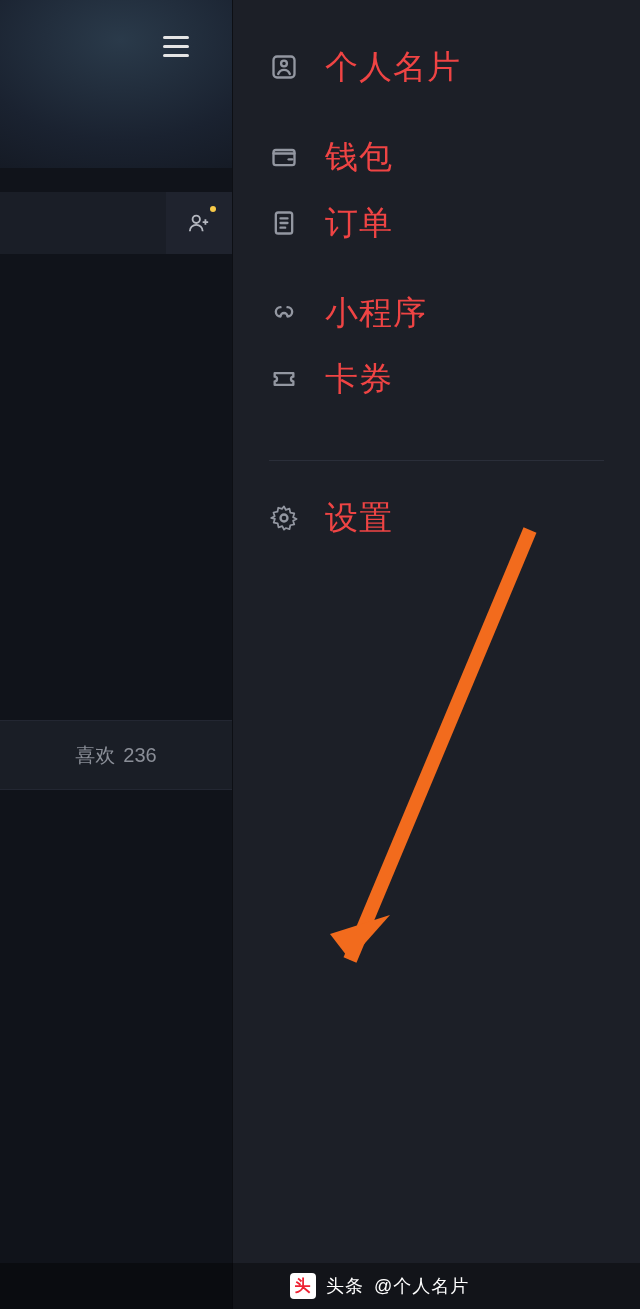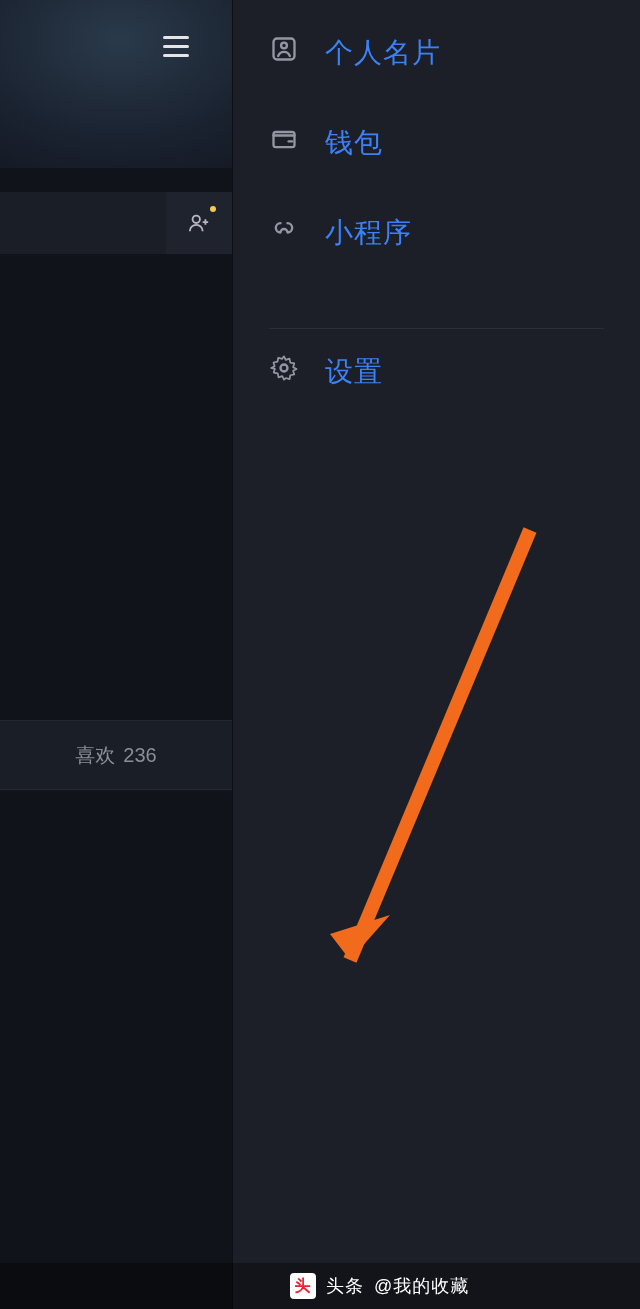--- a/index.html
+++ b/index.html
@@ -104,24 +104,25 @@
       position: absolute;
       left: 232px; top: 0;
       width: 408px; height: 100%;
       background: #1c1f27;
       z-index: 5;
       padding-top: 34px;
       border-left: 1px solid #0d0f14;
     }
     .menu-item {
       display: flex;
+      align-items: center;
       height: 66px;
       padding: 0 36px;
-      font-size: 28px;
-      color: #3b82f6;
+      font-size: 33px;
+      color: #ef4444;
       cursor: pointer;
       letter-spacing: 1px;
     }
     .menu-item .ico {
       width: 30px; height: 30px;
       margin-right: 26px;
       display:flex; align-items:center; justify-content:center;
       opacity: .85;
     }
     .menu-item svg { width: 28px; height: 28px; stroke: #a8acb7; stroke-width:2; fill:none; stroke-linecap:round; stroke-linejoin:round; }
@@ -210,33 +211,50 @@
     <span class="ico">
       <svg viewBox="0 0 24 24">
           <rect x="3" y="6" width="18" height="13" rx="2"></rect>
           <path d="M3 9h18"></path>
           <path d="M16 14h3"></path>
         </svg>
     </span>
     <span>钱包</span>
   </div>
 
+  <div class="menu-item">
+    <span class="ico">
+      <svg viewBox="0 0 24 24">
+          <rect x="5" y="3" width="14" height="18" rx="2"></rect>
+          <path d="M9 8h6M9 12h6M9 16h4"></path>
+        </svg>
+    </span>
+    <span>订单</span>
+  </div>
 
 
   <div class="gap"></div>
 
   <div class="menu-item">
     <span class="ico">
       <svg viewBox="0 0 24 24">
           <path d="M9 7a4 4 0 1 0 0 8 3 3 0 0 1 3-3 3 3 0 0 1 3 3 4 4 0 1 0 0-8"></path>
         </svg>
     </span>
     <span>小程序</span>
   </div>
 
+  <div class="menu-item">
+    <span class="ico">
+      <svg viewBox="0 0 24 24">
+          <path d="M4 7h16v3a2 2 0 0 0 0 4v3H4v-3a2 2 0 0 0 0-4z"></path>
+        </svg>
+    </span>
+    <span>卡券</span>
+  </div>
 
   <div class="gap"></div>
 
 
   <div class="divider"></div>
 
   <div class="menu-item">
     <span class="ico">
       <svg viewBox="0 0 24 24">
           <circle cx="12" cy="12" r="3"></circle>
@@ -254,14 +272,14 @@
       <path d="M0,0 L12,6 L0,12 L3,6 z" fill="#f26b1d"></path>
     </marker>
   </defs>
   <line x1="210" y1="10" x2="30" y2="440" stroke="#f26b1d" stroke-width="14"></line>
   <polygon points="30,440 70,395 10,414" fill="#f26b1d"></polygon>
 </svg>
 
 <div class="footer">
   <span class="logo">头</span>
   <span>头条</span>
-  <span>@我的收藏</span>
+  <span>@个人名片</span>
 </div>
 
 </body></html>

